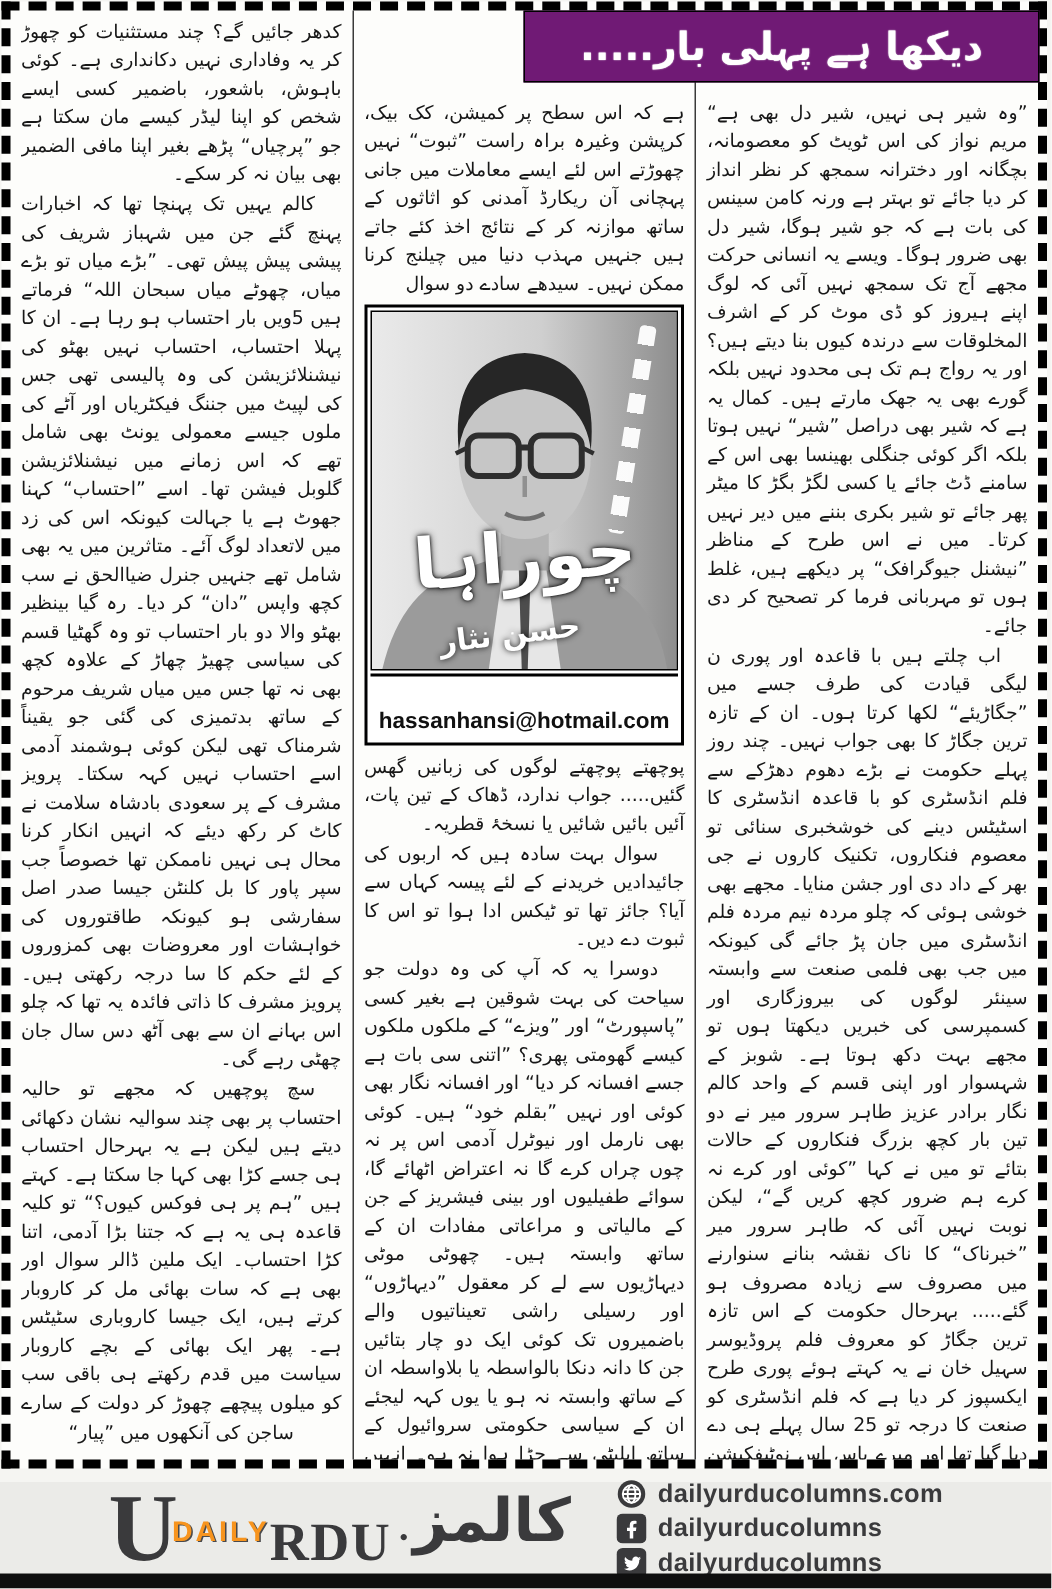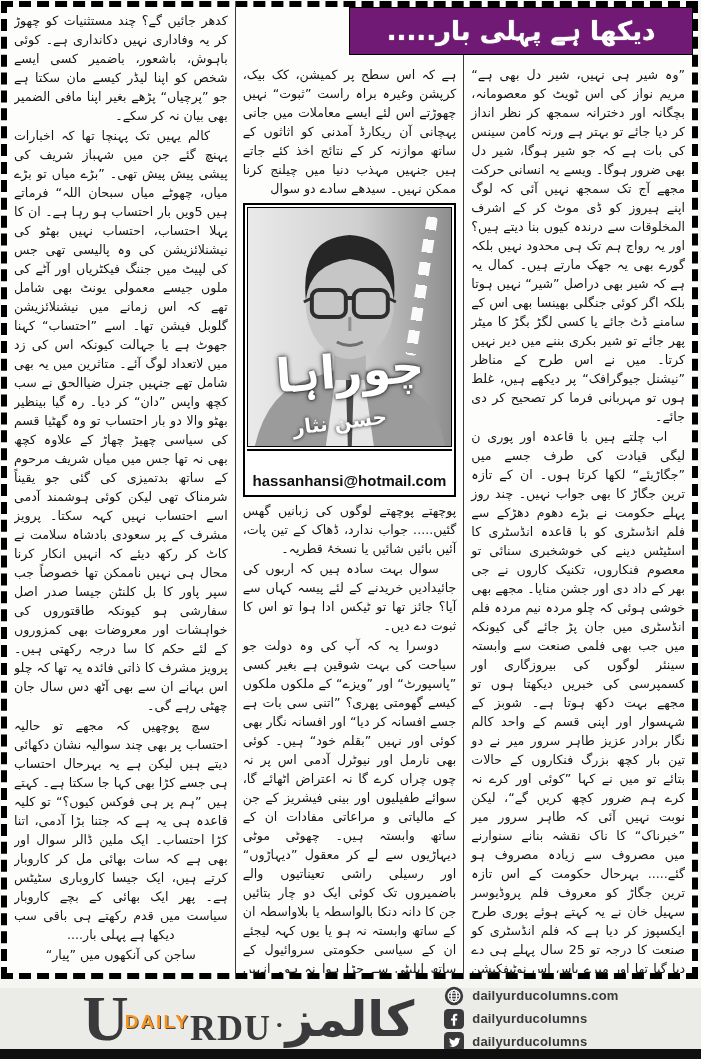--- a/index.html
+++ b/index.html
@@ -81,27 +81,27 @@
   .logo-u{font-size:64px;font-weight:bold;line-height:.8;}
   .logo-stack{display:flex;margin-left:-4px;line-height:1;justify-content:center;}
   .logo-daily{
     font-family:"Liberation Sans",sans-serif;font-weight:bold;font-size:19px;
     color:#f7941e;letter-spacing:2px;text-shadow:1px 1px 0 #4a4a4c;
   }
   .logo-rdu{font-size:36px;font-weight:bold;letter-spacing:1px;line-height:.9;}
   .logo-sep{font-size:26px;font-weight:bold;margin:0 2px 4px 4px;color:#3a3a3c;}
   .logo-urdu{
     font-family:"DejaVu Sans",sans-serif;direction:rtl;
-    font-size:49px;font-weight:bold;line-height:.9;margin-bottom:2px;
+    font-size:40px;font-weight:bold;line-height:.9;margin-bottom:12px;
   }
   .links{display:flex;flex-direction:column;gap:3px;}
   .link-row{display:flex;align-items:center;gap:8px;}
   .link-row svg{width:20px;height:20px;flex:0 0 auto;}
   .link-text{
-    font-family:"Liberation Sans",sans-serif;font-weight:bold;font-size:13px;
+    font-family:"Liberation Sans",sans-serif;font-weight:bold;font-size:17px;
     color:#3a3a3c;letter-spacing:.2px;text-align:right;
   }
 </style>
 </head>
 <body>
 
 <div class="article">
 
   <div class="banner">
     <div class="t">دیکھا ہے پہلی بار.....</div>
@@ -156,21 +156,20 @@
     </div>
 
     <div class="col col-left">
       <div class="body">
         <p>کدھر جائیں گے؟ چند مستثنیات کو چھوڑ کر یہ وفاداری نہیں دکانداری ہے۔ کوئی باہوش، باشعور، باضمیر کسی ایسے شخص کو اپنا لیڈر کیسے مان سکتا ہے جو ”پرچیاں“ پڑھے بغیر اپنا مافی الضمیر بھی بیان نہ کر سکے۔</p>
         <p>کالم یہیں تک پہنچا تھا کہ اخبارات پہنچ گئے جن میں شہباز شریف کی پیشی پیش پیش تھی۔ ”بڑے میاں تو بڑے میاں، چھوٹے میاں سبحان اللہ“ فرماتے ہیں 5ویں بار احتساب ہو رہا ہے۔ ان کا پہلا احتساب، احتساب نہیں بھٹو کی نیشنلائزیشن کی وہ پالیسی تھی جس کی لپیٹ میں جننگ فیکٹریاں اور آٹے کی ملوں جیسے معمولی یونٹ بھی شامل تھے کہ اس زمانے میں نیشنلائزیشن گلوبل فیشن تھا۔ اسے ”احتساب“ کہنا جھوٹ ہے یا جہالت کیونکہ اس کی زد میں لاتعداد لوگ آئے۔ متاثرین میں یہ بھی شامل تھے جنہیں جنرل ضیاالحق نے سب کچھ واپس ”دان“ کر دیا۔ رہ گیا بینظیر بھٹو والا دو بار احتساب تو وہ گھٹیا قسم کی سیاسی چھیڑ چھاڑ کے علاوہ کچھ بھی نہ تھا جس میں میاں شریف مرحوم کے ساتھ بدتمیزی کی گئی جو یقیناً شرمناک تھی لیکن کوئی ہوشمند آدمی اسے احتساب نہیں کہہ سکتا۔ پرویز مشرف کے پر سعودی بادشاہ سلامت نے کاٹ کر رکھ دیئے کہ انہیں انکار کرنا محال ہی نہیں ناممکن تھا خصوصاً جب سپر پاور کا بل کلنٹن جیسا صدر اصل سفارشی ہو کیونکہ طاقتوروں کی خواہشات اور معروضات بھی کمزوروں کے لئے حکم کا سا درجہ رکھتی ہیں۔ پرویز مشرف کا ذاتی فائدہ یہ تھا کہ چلو اس بہانے ان سے بھی آٹھ دس سال جان چھٹی رہے گی۔</p>
         <p>سچ پوچھیں کہ مجھے تو حالیہ احتساب پر بھی چند سوالیہ نشان دکھائی دیتے ہیں لیکن ہے یہ بہرحال احتساب ہی جسے کڑا بھی کہا جا سکتا ہے۔ کہتے ہیں ”ہم پر ہی فوکس کیوں؟“ تو کلیہ قاعدہ ہی یہ ہے کہ جتنا بڑا آدمی، اتنا کڑا احتساب۔ ایک ملین ڈالر سوال اور بھی ہے کہ سات بھائی مل کر کاروبار کرتے ہیں، ایک جیسا کاروباری سٹیٹس ہے۔ پھر ایک بھائی کے بچے کاروبار سیاست میں قدم رکھتے ہی باقی سب کو میلوں پیچھے چھوڑ کر دولت کے سارے ساؤنڈ بیریئرز توڑ دیتے ہیں تو وجہ؟</p>
 
       </div>
       <div class="closing">
-        <div>دیکھا ہے پہلی بار....</div>
         <div>ساجن کی آنکھوں میں ”پیار“</div>
       </div>
     </div>
 
   </div>
 </div>
 
 <div class="footer">
   <div class="logo">
     <span class="logo-u">U</span>

